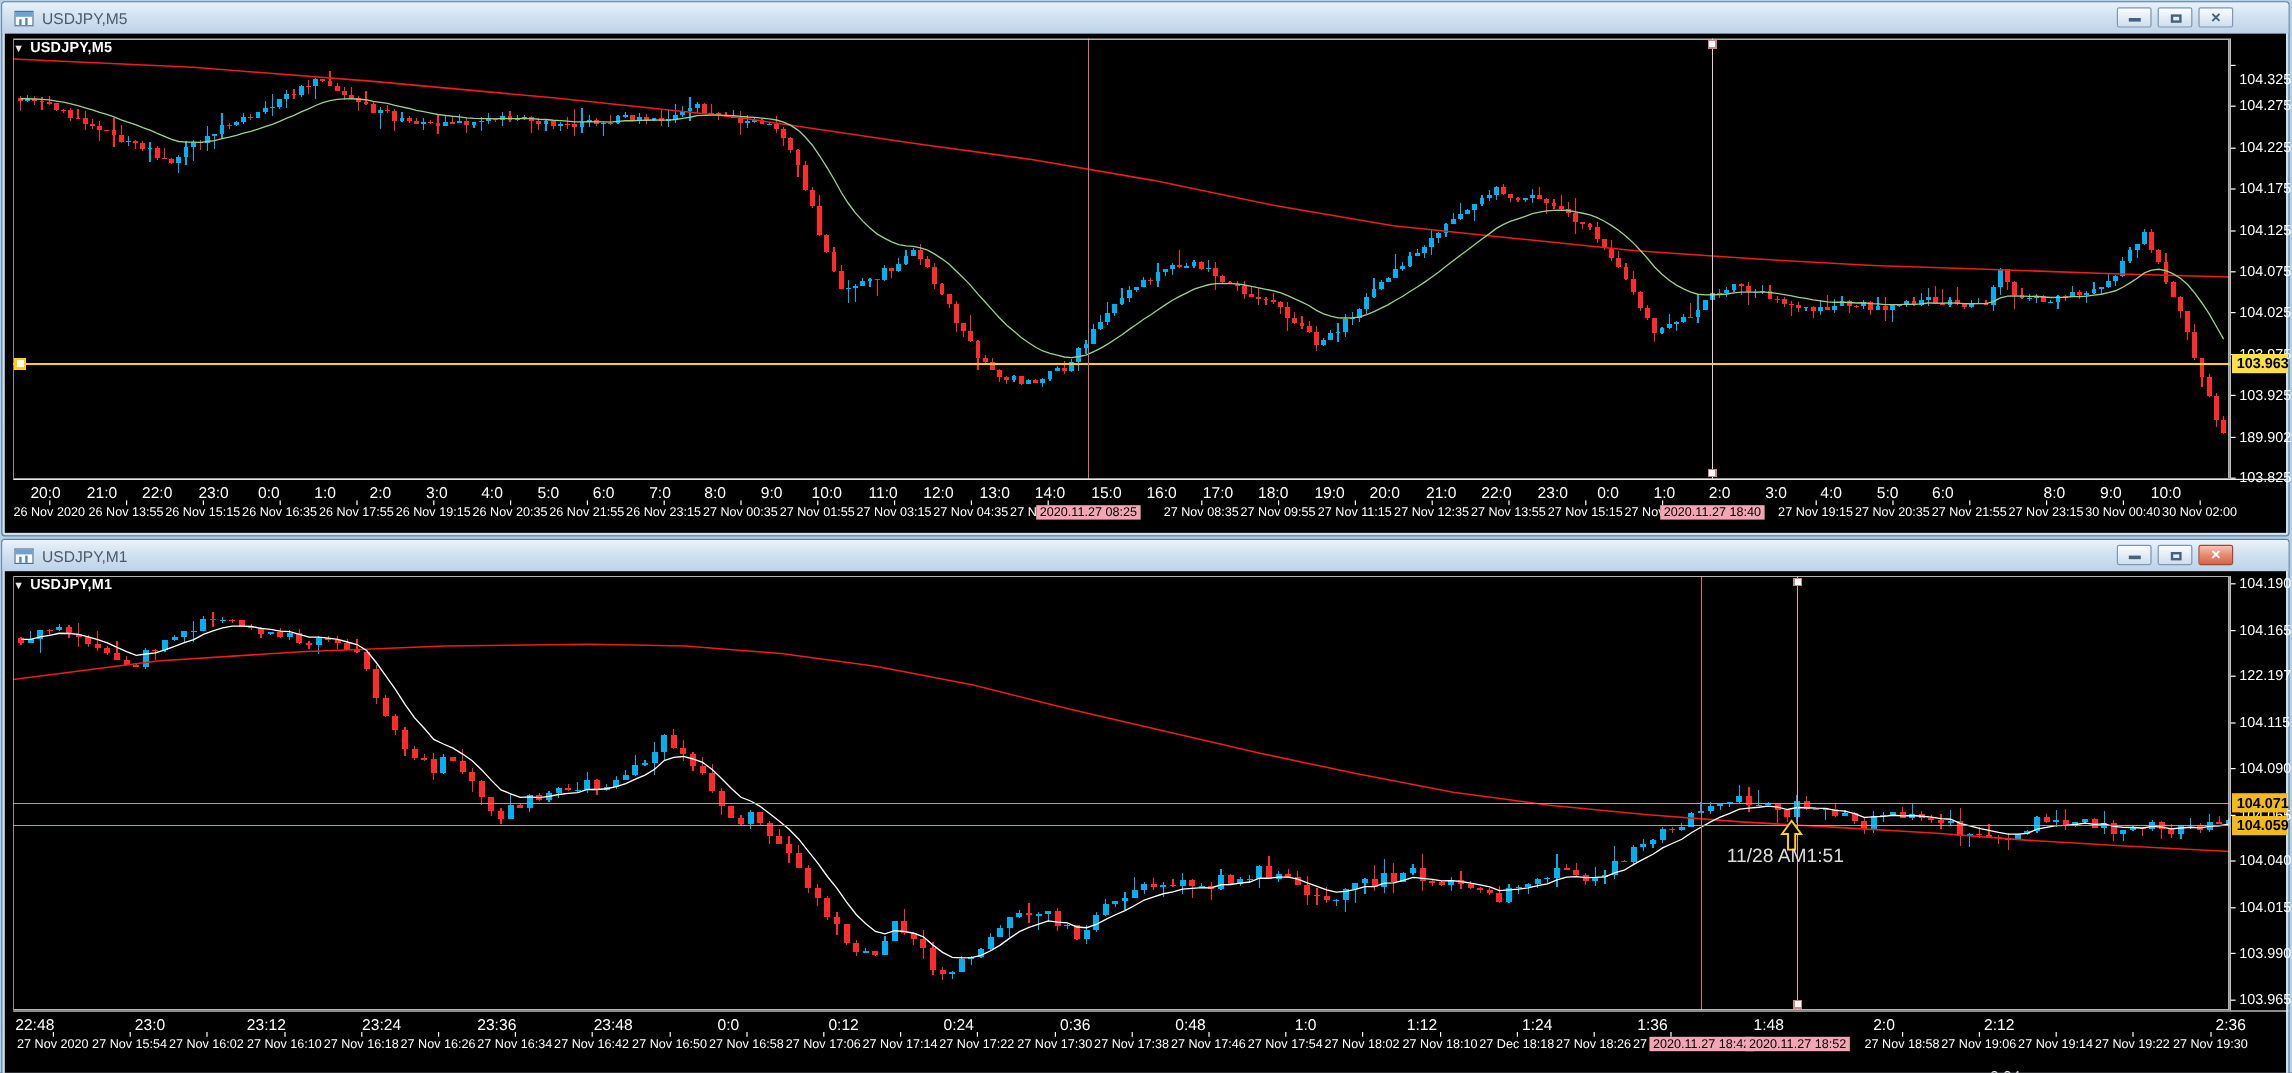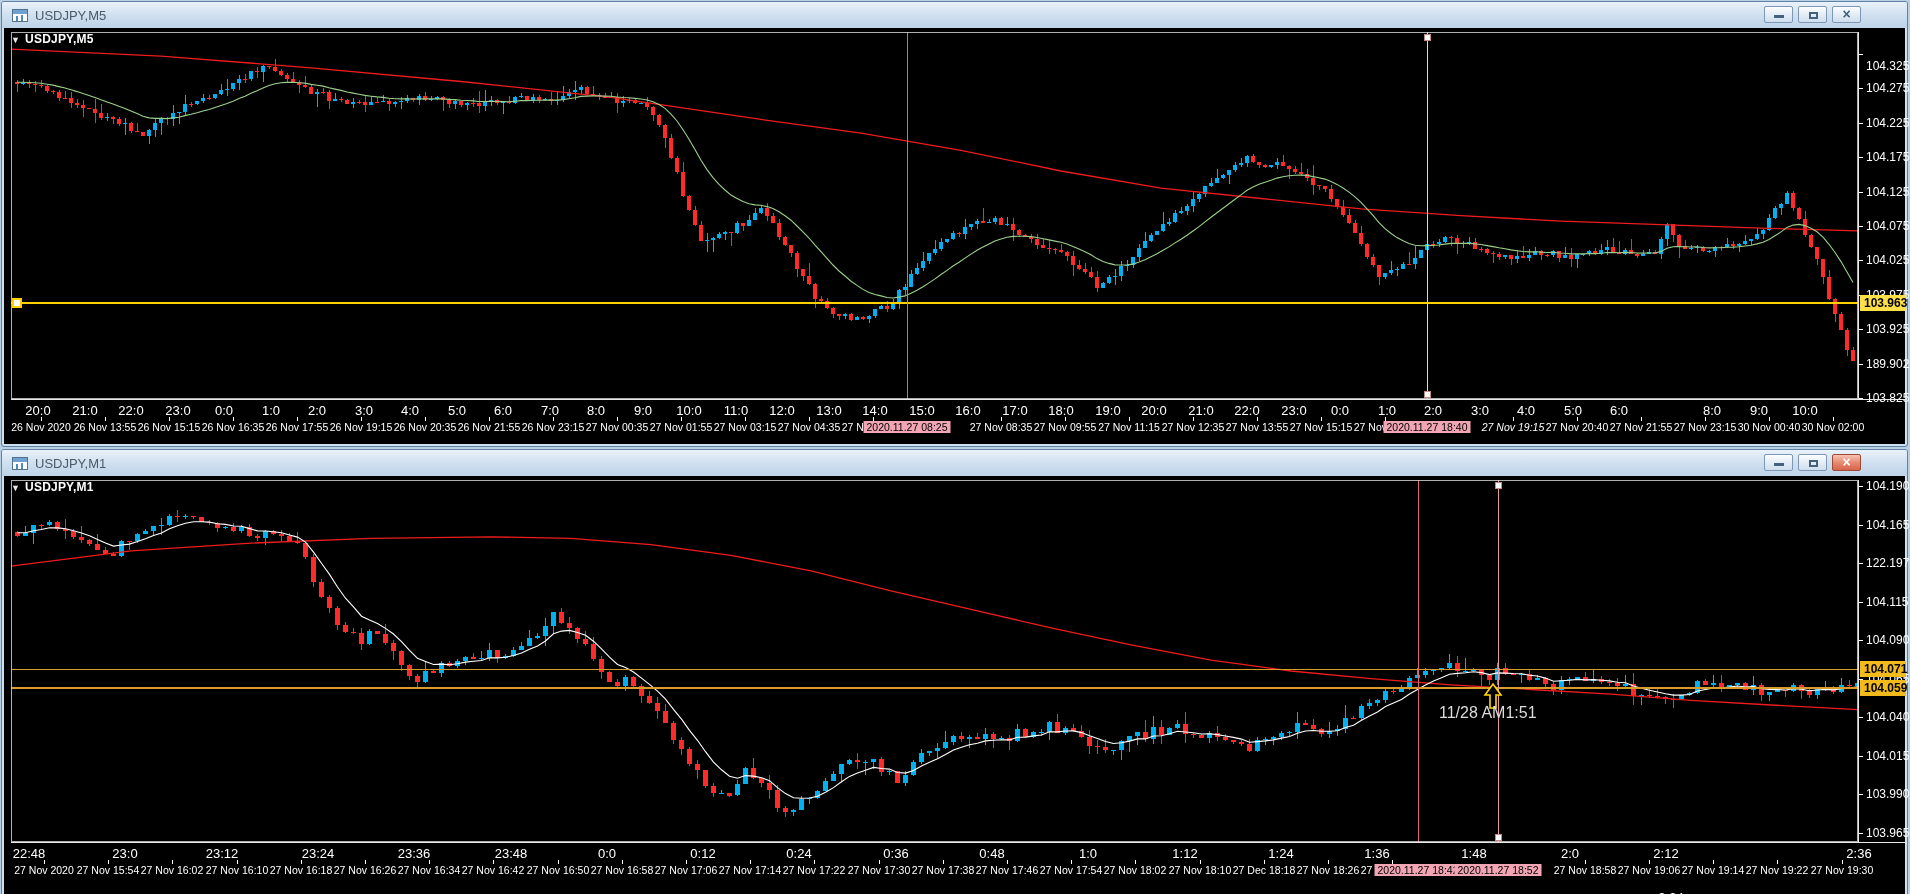--- a/index.html
+++ b/index.html
@@ -799,23 +799,23 @@
         <div class="dtick" style="left: 1182px;"></div>
         <div class="date-label" style="left: 1182px;">27 Nov 12:35</div>
         <div class="dtick" style="left: 1246px;"></div>
         <div class="date-label" style="left: 1246px;">27 Nov 13:55</div>
         <div class="dtick" style="left: 1310px;"></div>
         <div class="date-label" style="left: 1310px;">27 Nov 15:15</div>
         <div class="dtick" style="left: 1374px;"></div>
         <div class="date-label" style="left: 1374px;">27 Nov 16:35</div>
         <div class="date-label hl" style="left: 1416px;">2020.11.27 18:40</div>
         <div class="dtick" style="left: 1502px;"></div>
-        <div class="date-label" style="left: 1502px; font-style: italic;">27 Nov 19:15</div>
+        <div class="date-label" style="left: 1502px;">27 Nov 19:15</div>
         <div class="dtick" style="left: 1566px;"></div>
-        <div class="date-label" style="left: 1566px;">27 Nov 20:40</div>
+        <div class="date-label" style="left: 1566px;">27 Nov 20:35</div>
         <div class="dtick" style="left: 1630px;"></div>
         <div class="date-label" style="left: 1630px;">27 Nov 21:55</div>
         <div class="dtick" style="left: 1694px;"></div>
         <div class="date-label" style="left: 1694px;">27 Nov 23:15</div>
         <div class="dtick" style="left: 1758px;"></div>
         <div class="date-label" style="left: 1758px;">30 Nov 00:40</div>
         <div class="dtick" style="left: 1822px;"></div>
         <div class="date-label" style="left: 1822px;">30 Nov 02:00</div>
       </div>
   </div>

